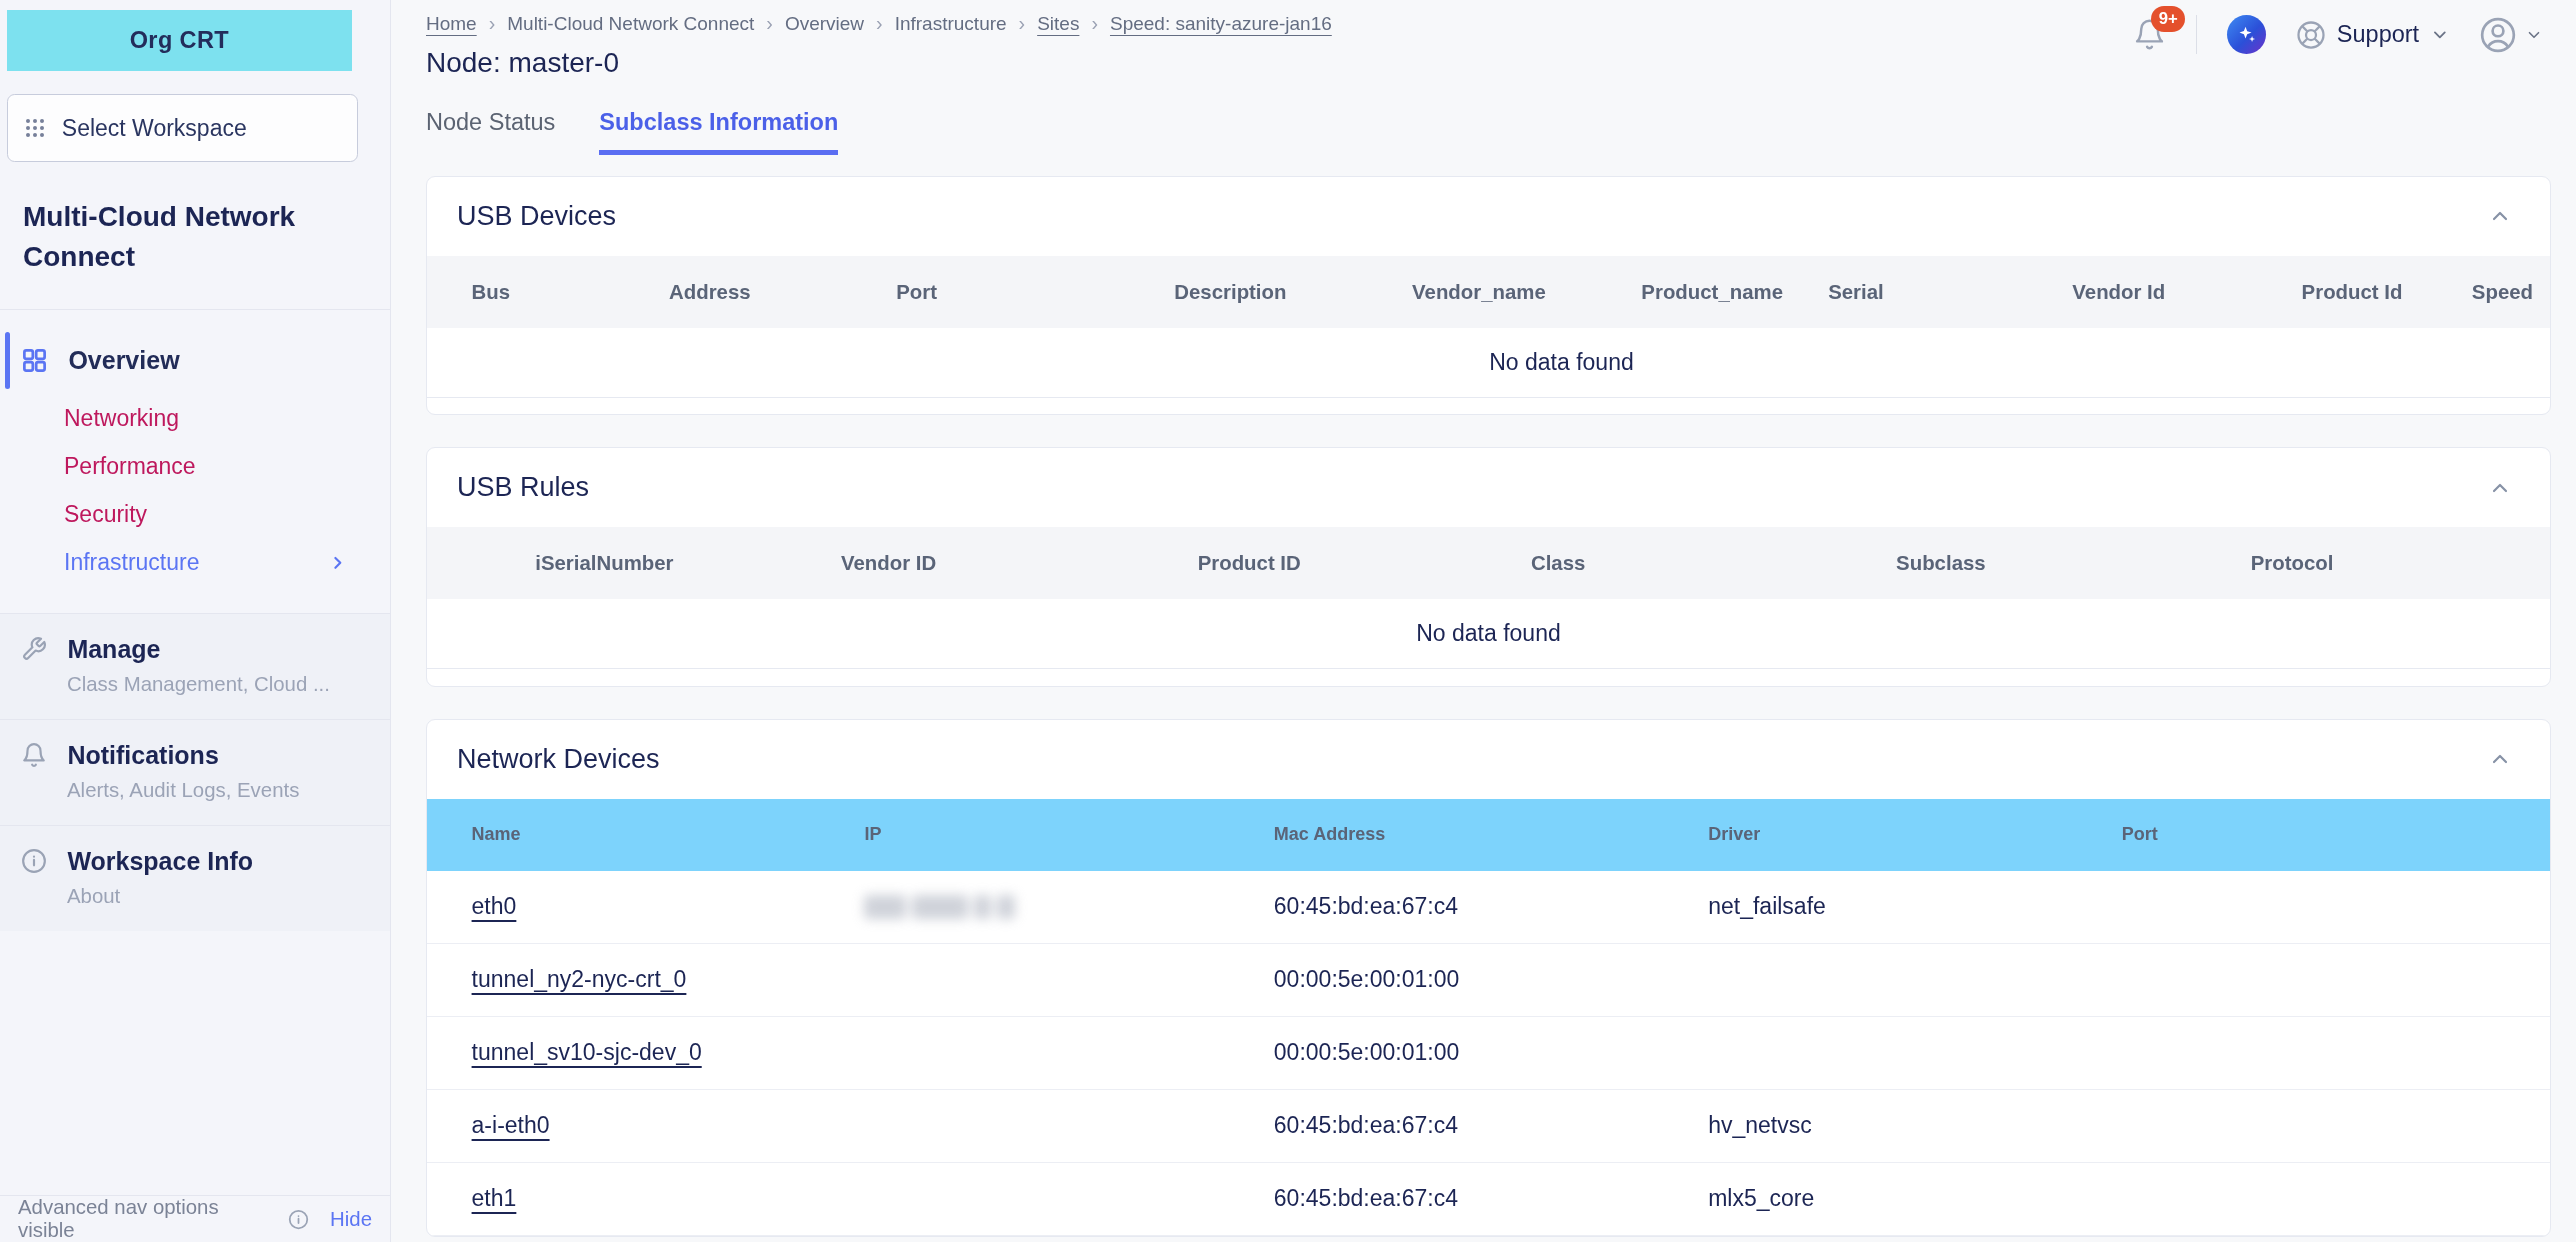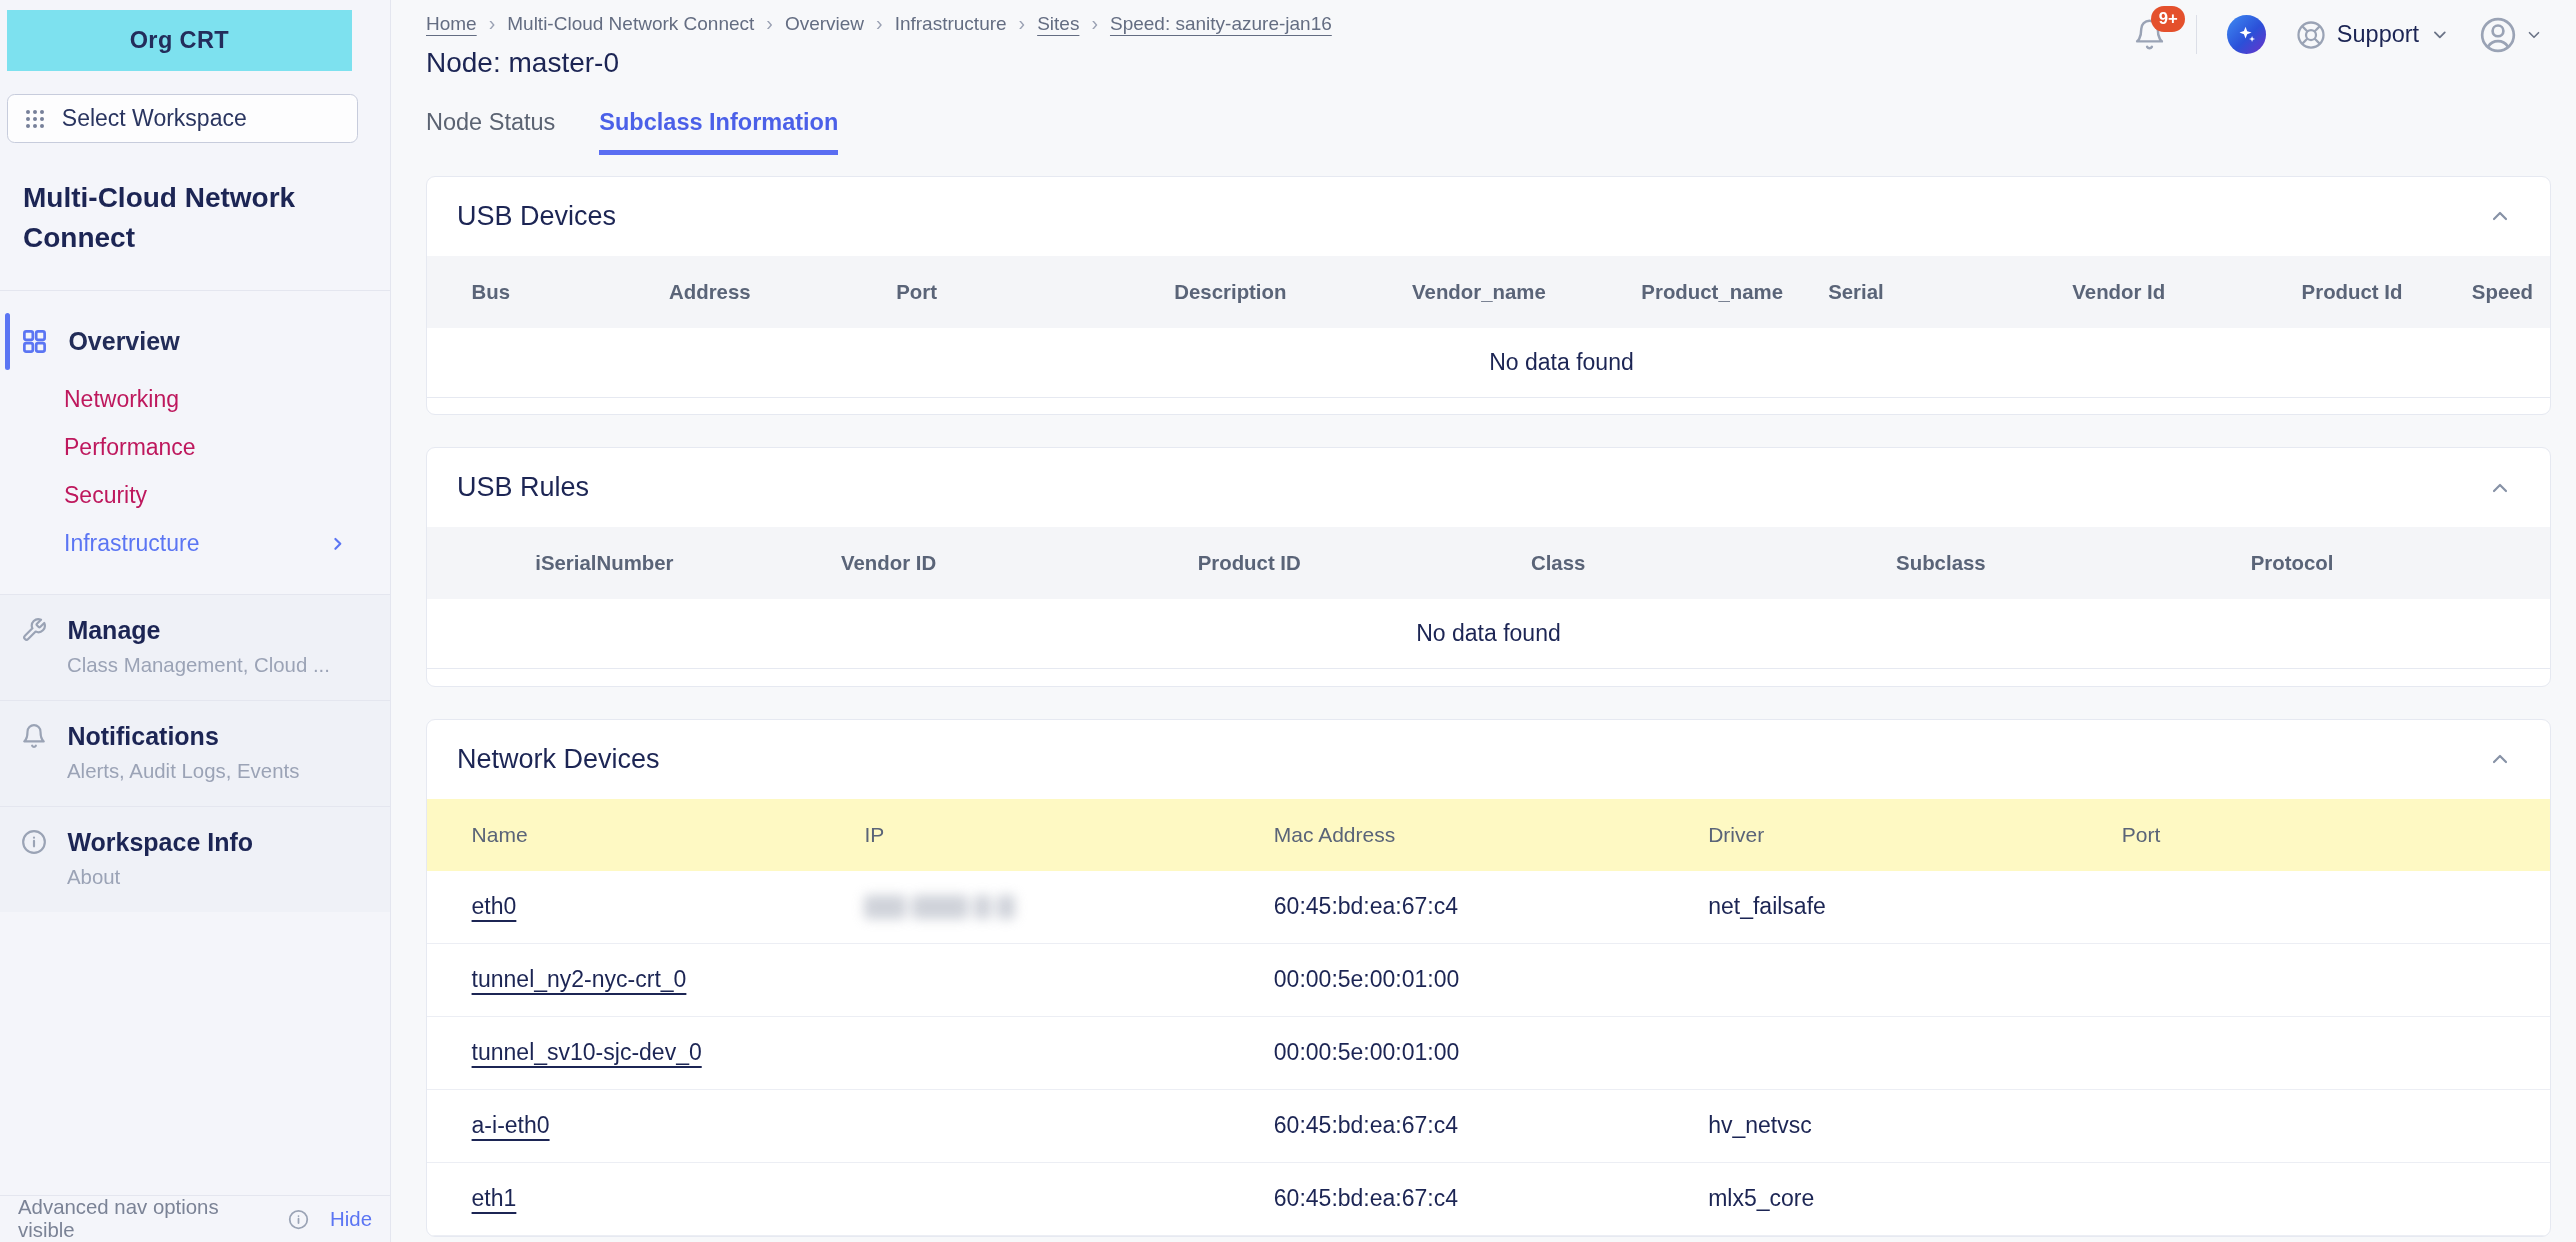--- a/index.html
+++ b/index.html
@@ -15,21 +15,21 @@
     width:391px; min-width:391px; height:100%;
     background:#f4f5fa; border-right:1.5px solid #e4e6ef;
     display:flex; flex-direction:column; position:relative;
   }
   .org-bar {
     margin:9.8px 38px 0 6.8px; height:61px; background:#7de1ef;
     display:flex; align-items:center; justify-content:center;
     font-size:23.5px; font-weight:700; color:#232d5b; letter-spacing:0.4px;
   }
   .select-ws {
-    margin:23.5px 32px 0 6.8px; height:49px; background:#fdfdfe;
+    margin:23.5px 32px 0 6.8px; height:68px; background:#fdfdfe;
     border:1.5px solid #c7ccdc; border-radius:7.6px;
     display:flex; align-items:center; gap:15px; padding:0 15px;
     font-size:23px; color:#2a3560; cursor:pointer;
   }
   .ws-title {
     padding:35px 30px 32px 23px;
     font-size:28px; font-weight:700; color:#1c2554; line-height:1.42;
   }
   .nav-block { border-top:1.5px solid #e4e6ef; padding:16.7px 0 26px 0; }
   .nav-overview {
@@ -110,21 +110,21 @@
     height:70px; display:flex; align-items:center; justify-content:center;
     font-size:23px; color:#1c2554; border-bottom:1.5px solid #e6e9f1;
   }
   .empty-row.shift span { transform:translateX(73px); }
   .card-foot { height:16.7px; }
 
   .nd-grid {
     display:grid; grid-template-columns:18.9% 19.7% 20.9% 19.9% 1fr;
     padding-left:2.1%; align-items:center;
   }
-  .nd-head { height:72px; background:#fef9c3; font-size:21px; font-weight:400; color:#5a6478; }
+  .nd-head { height:72px; background:#7dd3fc; font-size:18px; font-weight:700; color:#5a6478; }
   .nd-row { height:73px; font-size:23px; color:#1c2554; border-bottom:1.5px solid #eceef4; }
   .nd-row .cell-link { text-decoration:underline; text-underline-offset:6px; cursor:pointer; width:max-content; }
   .redacted { display:flex; gap:6px; filter:blur(6px); opacity:.75; }
   .redacted i { display:block; height:24px; border-radius:3.8px; background:#bfc3cd; }
   .redacted i:nth-child(1){width:42px;} .redacted i:nth-child(2){width:56px;}
   .redacted i:nth-child(3){width:16.7px;} .redacted i:nth-child(4){width:18px;}
 
   svg { display:block; }
 </style>
 </head>

